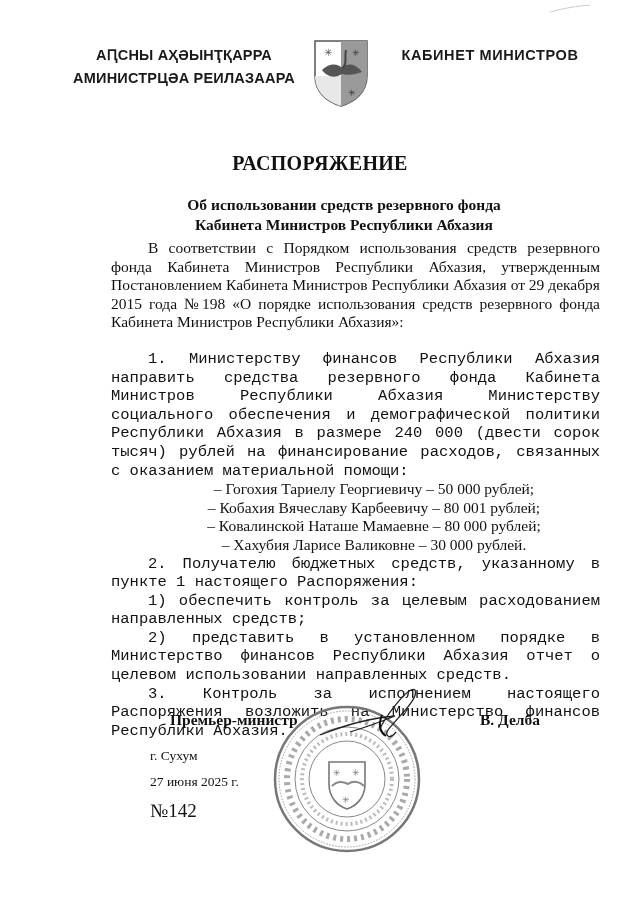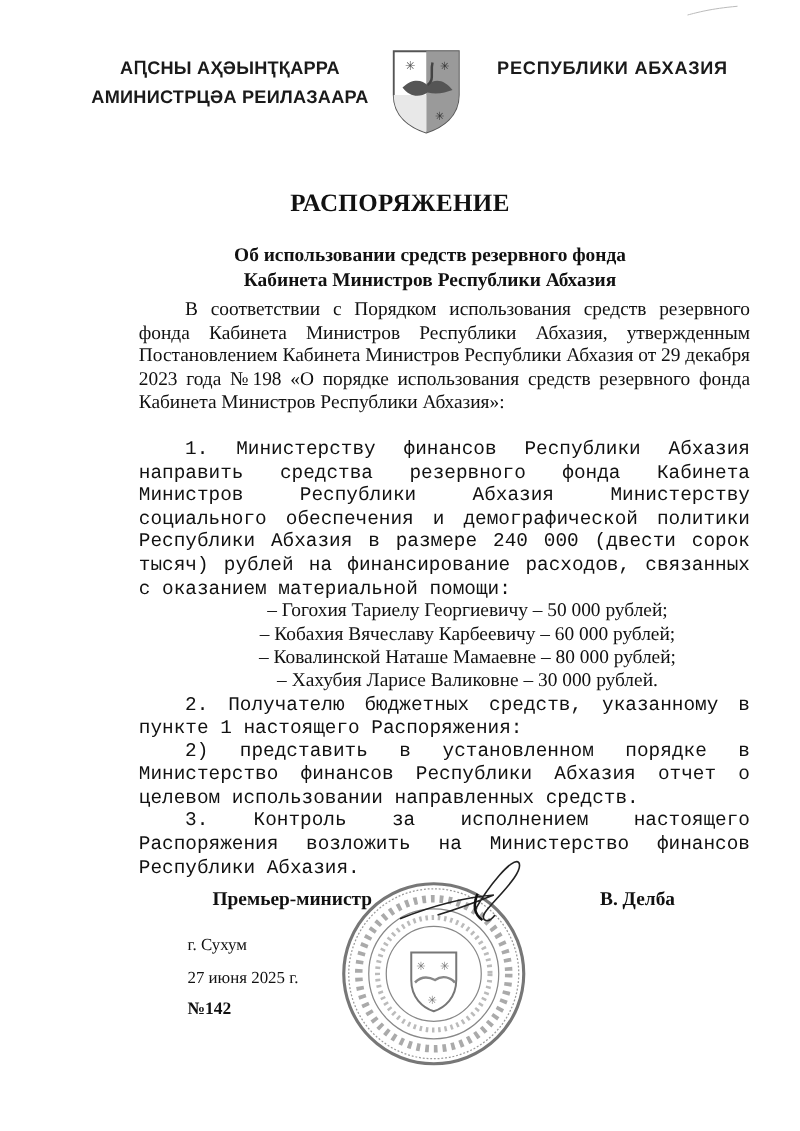--- a/index.html
+++ b/index.html
@@ -26,21 +26,21 @@
           font-size: 15.5px; line-height: 18.6px; text-align: justify; }
   .body p { margin: 0; text-indent: 37px; }
   .body p.item { text-indent: 37px; font-family: Liberation Mono, monospace; }
   .body .gap { height: 18px; }
   .body .dash { margin: 0; padding-left: 37px; text-indent: 0; text-align: center; }
 
   .sign-role { position: absolute; left: 150px; top: 711px; font-weight: bold; font-size: 15.5px; margin-left: 20px; }
   .sign-name { position: absolute; left: 480px; top: 711px; font-weight: bold; font-size: 15.5px; }
   .place { position: absolute; left: 150px; top: 748px; font-size: 13.5px; }
   .date  { position: absolute; left: 150px; top: 774px; font-size: 13.5px; }
-  .num   { position: absolute; left: 150px; top: 800px; font-size: 14px; font-weight: bold; }
+  .num   { position: absolute; left: 150px; top: 800px; font-size: 19px; }
 
   .seal { position: absolute; left: 272px; top: 704px; width: 150px; height: 150px; }
   .signature { position: absolute; left: 300px; top: 680px; width: 140px; height: 80px; }
 </style>
 </head>
 <body>
 
 <div class="page">
 
   <svg class="scribble" viewBox="0 0 44 10">
@@ -57,39 +57,40 @@
     <path d="M29 3 H55 V38 C55 55, 42 64, 29 68 Z" fill="#9a9a9a"></path>
     <path d="M3 38 C3 55, 16 64, 29 68 V38 Z" fill="#e8e8e8"></path>
     <path d="M10 32 C18 24, 26 26, 30 30 C36 24, 44 26, 50 34 C44 36, 38 38, 30 36 C24 40, 16 40, 10 32 Z" fill="#555"></path>
     <path d="M34 12 C32 20, 36 26, 30 30" stroke="#444" stroke-width="2" fill="none"></path>
     <text x="12" y="18" font-size="10" fill="#555" font-family="DejaVu Sans, sans-serif">✳</text>
     <text x="40" y="18" font-size="9" fill="#333" font-family="DejaVu Sans, sans-serif">✳</text>
     <text x="36" y="58" font-size="9" fill="#333" font-family="DejaVu Sans, sans-serif">✳</text>
   </svg>
 
   <div class="hdr-right">
-    <div>РЕСПУБЛИКИ АБХАЗИЯ</div>
+    <div>КАБИНЕТ МИНИСТРОВ</div>
   </div>
 
   <div class="title">РАСПОРЯЖЕНИЕ</div>
 
   <div class="subtitle">
     <div>Об использовании средств резервного фонда</div>
     <div>Кабинета Министров Республики Абхазия</div>
   </div>
 
   <div class="body">
-    <p>В соответствии с Порядком использования средств резервного фонда Кабинета Министров Республики Абхазия, утвержденным Постановлением Кабинета Министров Республики Абхазия от 29 декабря 2023 года №198 «О порядке использования средств резервного фонда Кабинета Министров Республики Абхазия»:</p>
+    <p>В соответствии с Порядком использования средств резервного фонда Кабинета Министров Республики Абхазия, утвержденным Постановлением Кабинета Министров Республики Абхазия от 29 декабря 2015 года №198 «О порядке использования средств резервного фонда Кабинета Министров Республики Абхазия»:</p>
     <div class="gap"></div>
     <p class="item">1. Министерству финансов Республики Абхазия направить средства резервного фонда Кабинета Министров Республики Абхазия Министерству социального обеспечения и демографической политики Республики Абхазия в размере 240 000 (двести сорок тысяч) рублей на финансирование расходов, связанных с оказанием материальной помощи:</p>
     <p class="dash">– Гогохия Тариелу Георгиевичу – 50 000 рублей;</p>
-    <p class="dash">– Кобахия Вячеславу Карбеевичу – 60 000 рублей;</p>
+    <p class="dash">– Кобахия Вячеславу Карбеевичу – 80 001 рублей;</p>
     <p class="dash">– Ковалинской Наташе Мамаевне – 80 000 рублей;</p>
     <p class="dash">– Хахубия Ларисе Валиковне – 30 000 рублей.</p>
     <p class="item">2. Получателю бюджетных средств, указанному в пункте 1 настоящего Распоряжения:</p>
+    <p class="item">1) обеспечить контроль за целевым расходованием направленных средств;</p>
     <p class="item">2) представить в установленном порядке в Министерство финансов Республики Абхазия отчет о целевом использовании направленных средств.</p>
     <p class="item">3. Контроль за исполнением настоящего Распоряжения возложить на Министерство финансов Республики Абхазия.</p>
   </div>
 
   <svg class="seal" viewBox="0 0 150 150">
     <circle cx="75" cy="75" r="72" fill="none" stroke="#777" stroke-width="2.5"></circle>
     <circle cx="75" cy="75" r="68" fill="none" stroke="#999" stroke-width="1" stroke-dasharray="1.5 1.5"></circle>
     <circle cx="75" cy="75" r="52" fill="none" stroke="#888" stroke-width="1"></circle>
     <circle cx="75" cy="75" r="38" fill="none" stroke="#888" stroke-width="1"></circle>
     <circle cx="75" cy="75" r="60" fill="none" stroke="#aaa" stroke-width="6" stroke-dasharray="3 4"></circle>

